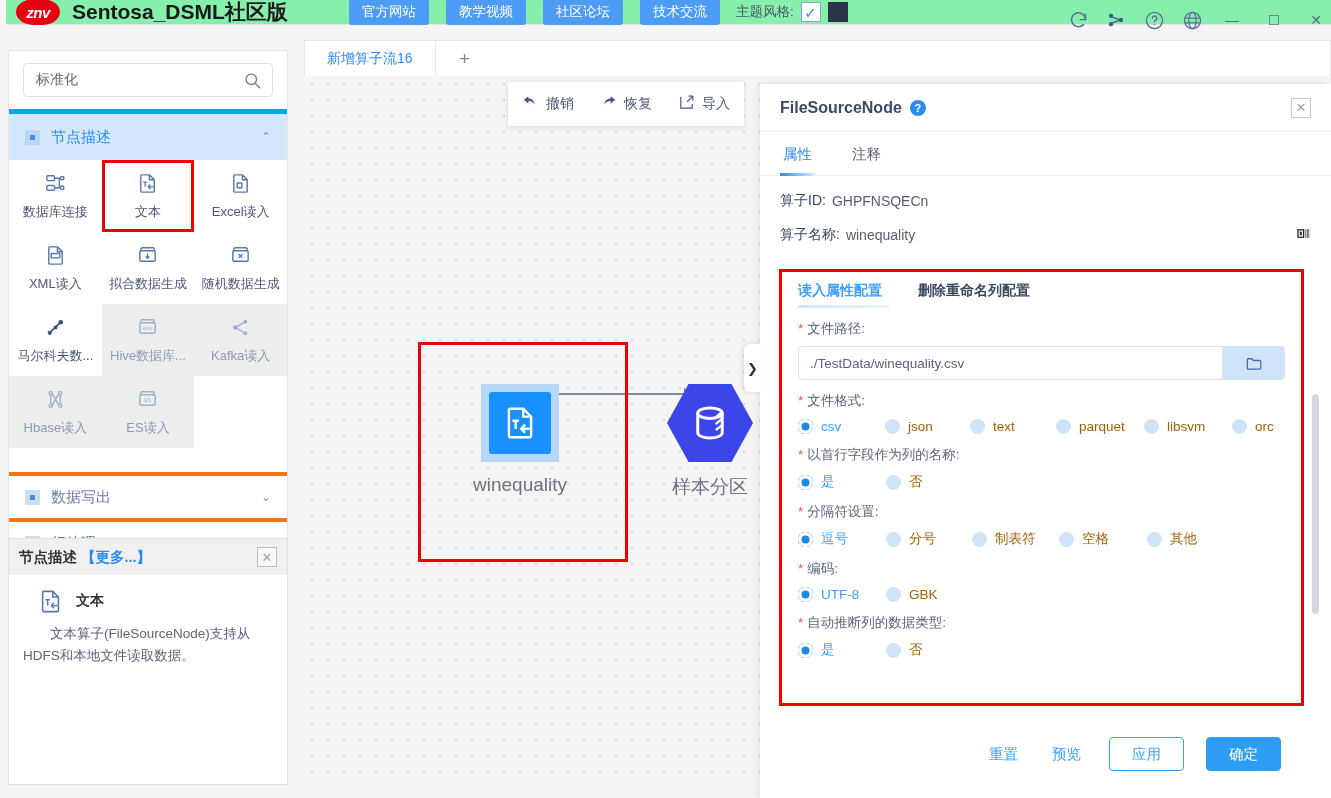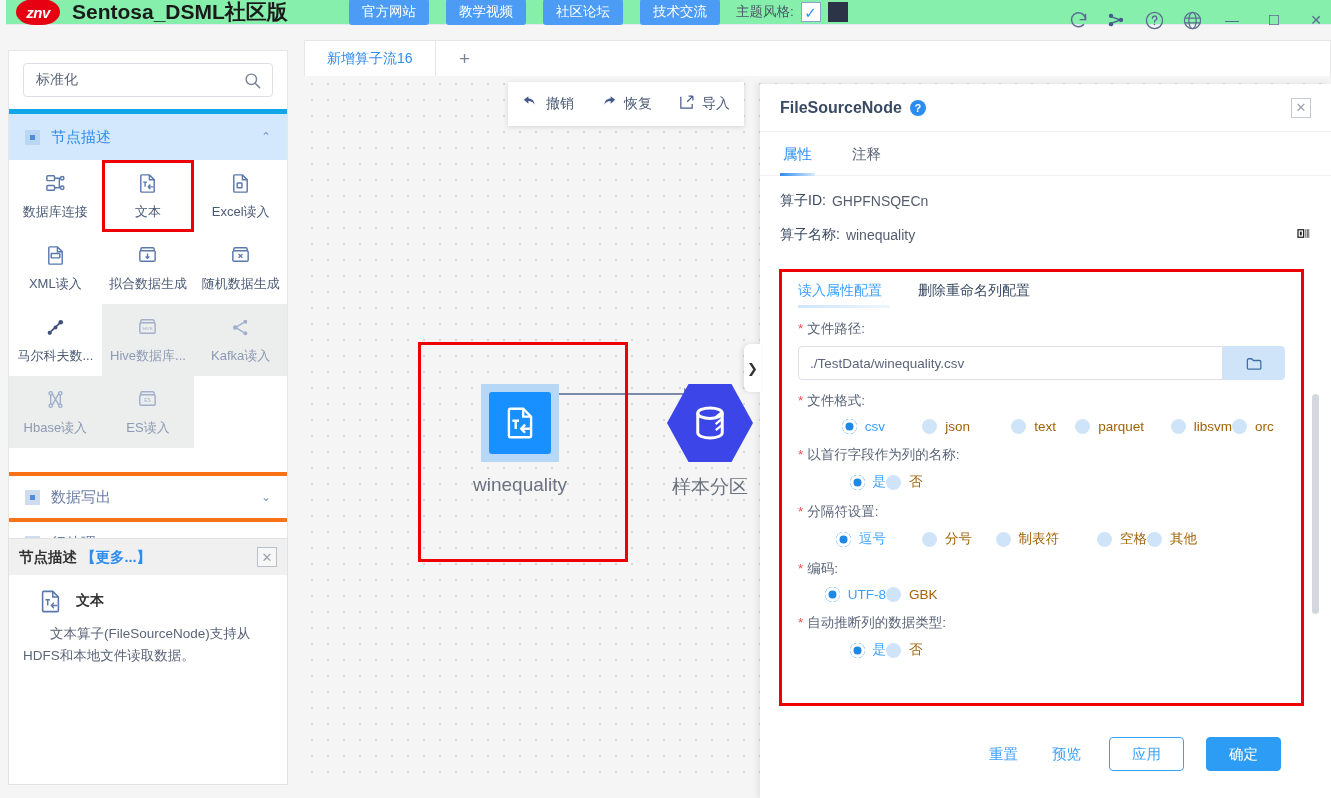--- a/index.html
+++ b/index.html
@@ -212,42 +212,42 @@
   .meta-key { color: #3a4a63; }
   .meta-val { color: #555e6e; margin-left: 6px; }
   .meta-ic { margin-left: auto; color: #222; font-size: 15px; cursor: pointer; }
 
   .cfg-box {
     position: absolute; left: 19px; right: 27px; top: 185px; height: 437px;
     border: 3px solid #ee0000; overflow: hidden; background: #fff;
   }
   .cfg-inner { position: absolute; inset: 0; padding: 10px 16px 0 16px; }
   .sub-tabs { display: flex; gap: 36px; }
-  .sub-tab { font-size: 14px; font-weight: normal; color: #3a4a63; cursor: pointer; padding-bottom: 8px; position: relative; }
+  .sub-tab { font-size: 14px; font-weight: bold; color: #3a4a63; cursor: pointer; padding-bottom: 8px; position: relative; }
   .sub-tab.active { color: #3aa0ff; }
   .sub-tab.active::after {
     content: ""; position: absolute; left: 0; right: -8px; bottom: 0; height: 3px;
     background: linear-gradient(to right, #cfe5fb, #eef6ff);
   }
   .fld { margin-top: 12px; }
   .fld-label { font-size: 13.5px; color: #5b6579; }
   .req { color: #f05050; margin-right: 4px; }
   .path-row { display: flex; margin-top: 8px; }
   .path-input {
     flex: 1; height: 34px; border: 1px solid #dcdfe6; border-radius: 4px 0 0 4px;
     padding: 0 11px; font-size: 13.5px; color: #5b6579; outline: none;
     font-family: "Liberation Sans", sans-serif; background: #fff;
   }
   .path-btn {
     width: 62px; height: 34px; background: #cfe4f8; border: 1px solid #cfe4f8;
     border-radius: 0 4px 4px 0; display: flex; align-items: center; justify-content: center;
     color: #3f6fa5; cursor: pointer;
   }
   .radios { display: flex; margin-top: 9px; }
-  .radio { display: flex; align-items: center; gap: 8px; cursor: pointer; justify-content: flex-end; }
+  .radio { display: flex; align-items: center; gap: 8px; cursor: pointer; }
   .rdot {
     width: 15px; height: 15px; border-radius: 50%; background: #cfe4f8; flex: none;
   }
   .radio.on .rdot {
     background: #1d88e5; box-shadow: inset 0 0 0 3.5px #fff, inset 0 0 0 9px #1d88e5;
   }
   .rlabel { font-size: 13.5px; color: #a16207; white-space: nowrap; }
   .radio.on .rlabel { color: #3aa0ff; }
 
   .cfg-sb {

